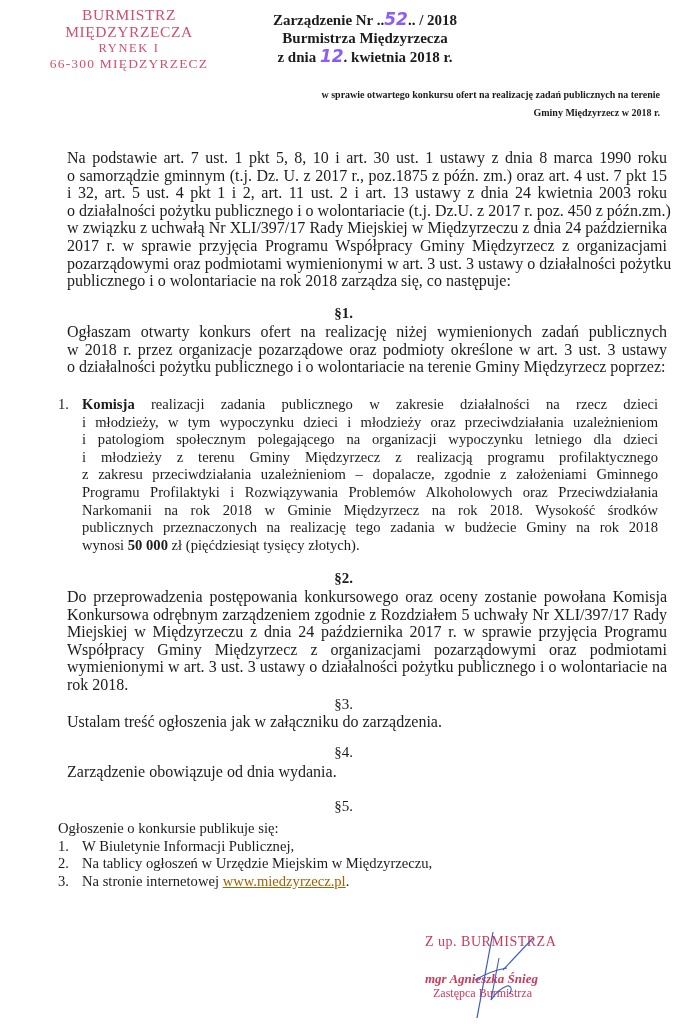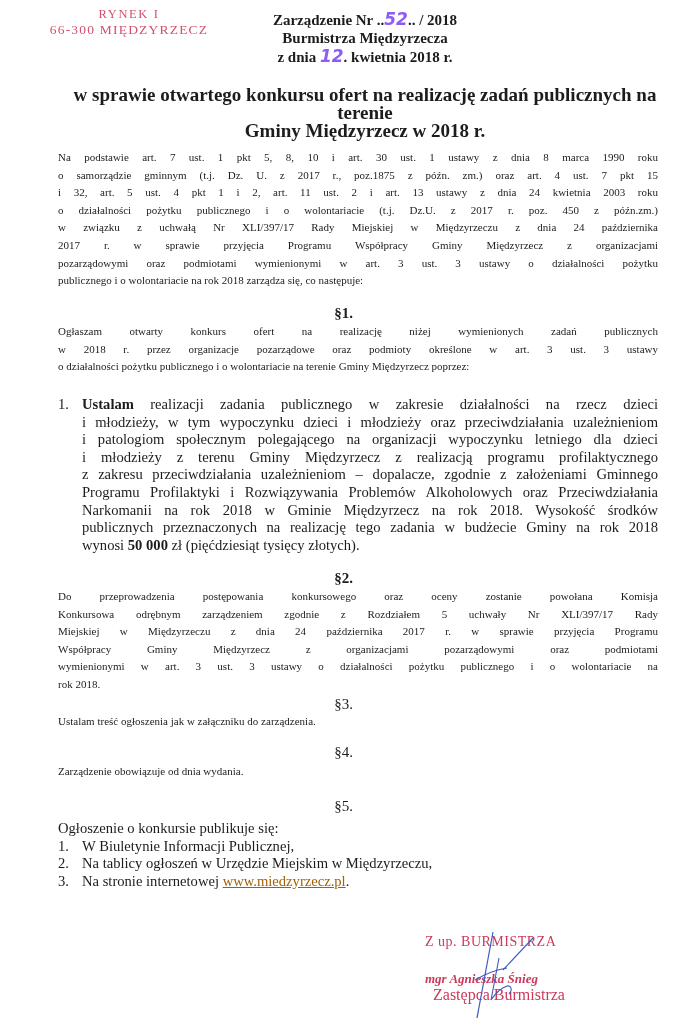--- a/index.html
+++ b/index.html
@@ -11,51 +11,52 @@
            color:#d2506e; font-family:"Liberation Serif",serif; }
   .stamp .l1 { font-size:15.5px; letter-spacing:0.6px; line-height:17px; }
   .stamp .l2 { font-size:12.5px; letter-spacing:1.6px; line-height:16px; }
   .stamp .l3 { font-size:13.5px; letter-spacing:1.2px; line-height:16px; }
 
   .head { left:245px; top:10px; width:240px; text-align:center; font-weight:bold;
           font-size:15px; line-height:18px; }
   .hand { color:#8b5cf6; font-style:italic; font-weight:bold;
           font-family:"DejaVu Sans",sans-serif; font-size:17px; }
 
-  .title { left:70px; top:86px; width:590px; text-align:center; font-weight:bold;
-           font-size:19px; line-height:18px; }
+  .title { left:70px; top:86px; width:590px; text-align:right; font-weight:bold;
+           font-size:10px; line-height:18px; }
 
-  .p { left:58px; width:600px; font-size:11px; line-height:17.6px; text-align:justify; }
+  .p { left:67px; width:600px; font-size:16px; line-height:17.6px; text-align:justify; }
   .p .ln { display:block; text-align:justify; text-align-last:justify; white-space:nowrap; }
   .p .ln.last { text-align-last:left; }
 
   .sec { left:0; width:687px; text-align:center; font-size:15px; }
   .sec.b { font-weight:bold; }
 
   .list1 { left:58px; top:396px; width:600px; font-size:14.6px; line-height:17.6px; }
   .list1 .num { position:absolute; left:0; top:0; }
   .list1 .body { position:absolute; left:24px; width:576px; }
   .list1 .ln { display:block; text-align:justify; text-align-last:justify; white-space:nowrap; }
   .list1 .ln.last { text-align-last:left; }
 
   .pub { left:58px; top:820px; width:420px; font-size:14.6px; line-height:17.6px; }
   .pub .item { display:flex; }
   .pub .item .n { width:24px; }
   .link { text-decoration:underline; color:#a16207; }
 
   .sign { left:425px; top:930px; width:150px; color:#cc3a5a; text-align:center; }
   .sign .up { font-weight:normal; font-size:14px; letter-spacing:0.5px; position:absolute; left:0; top:4px; white-space:nowrap; }
   .sign .name { font-weight:bold; font-style:italic; font-size:13px; position:absolute; left:0; top:41px; white-space:nowrap; }
-  .sign .role { font-size:16px; position:absolute; left:8px; top:56px; white-space:nowrap; }
+  .sign .role { font-size:12px; position:absolute; left:8px; top:56px; white-space:nowrap; }
   .sigsvg { position:absolute; left:455px; top:930px; }
 </style>
 </head>
 <body>
 
 <div class="abs stamp">
+  <div class="l1">BURMISTRZ MIĘDZYRZECZA</div>
   <div class="l2">RYNEK I</div>
   <div class="l3">66-300  MIĘDZYRZECZ</div>
 </div>
 
 <div class="abs head">
   <div>
     <span>Zarządzenie Nr </span>..<span class="hand">52</span>..<span> / 2018</span>
   </div>
   <div>Burmistrza Międzyrzecza</div>
   <div>
@@ -82,21 +83,21 @@
 <div class="abs sec b" style="top:305px;">§1.</div>
 <div class="abs p" style="top:323px;">
   <span class="ln">Ogłaszam otwarty konkurs ofert na realizację niżej wymienionych zadań publicznych</span>
   <span class="ln">w 2018 r. przez organizacje pozarządowe oraz podmioty określone w art. 3 ust. 3 ustawy</span>
   <span class="ln last">o działalności pożytku publicznego i o wolontariacie na terenie Gminy Międzyrzecz poprzez:</span>
 </div>
 
 <div class="abs list1">
   <span class="num">1.</span>
   <div class="body">
-    <span class="ln"><b>Ustalam</b><span> realizacji zadania publicznego w zakresie działalności na rzecz dzieci</span></span>
+    <span class="ln"><b>Komisja</b><span> realizacji zadania publicznego w zakresie działalności na rzecz dzieci</span></span>
     <span class="ln">i młodzieży, w tym wypoczynku dzieci i młodzieży oraz przeciwdziałania uzależnieniom</span>
     <span class="ln">i patologiom społecznym polegającego na organizacji wypoczynku letniego dla dzieci</span>
     <span class="ln">i młodzieży z terenu Gminy Międzyrzecz z realizacją programu profilaktycznego</span>
     <span class="ln">z zakresu przeciwdziałania uzależnieniom – dopalacze, zgodnie z założeniami Gminnego</span>
     <span class="ln">Programu Profilaktyki i Rozwiązywania Problemów Alkoholowych oraz Przeciwdziałania</span>
     <span class="ln">Narkomanii na rok 2018 w Gminie Międzyrzecz na rok 2018. Wysokość środków</span>
     <span class="ln">publicznych przeznaczonych na realizację tego zadania w budżecie Gminy na rok 2018</span>
     <span class="ln last"><span>wynosi </span><b>50 000</b><span> zł (pięćdziesiąt tysięcy złotych).</span></span>
   </div>
 </div>

